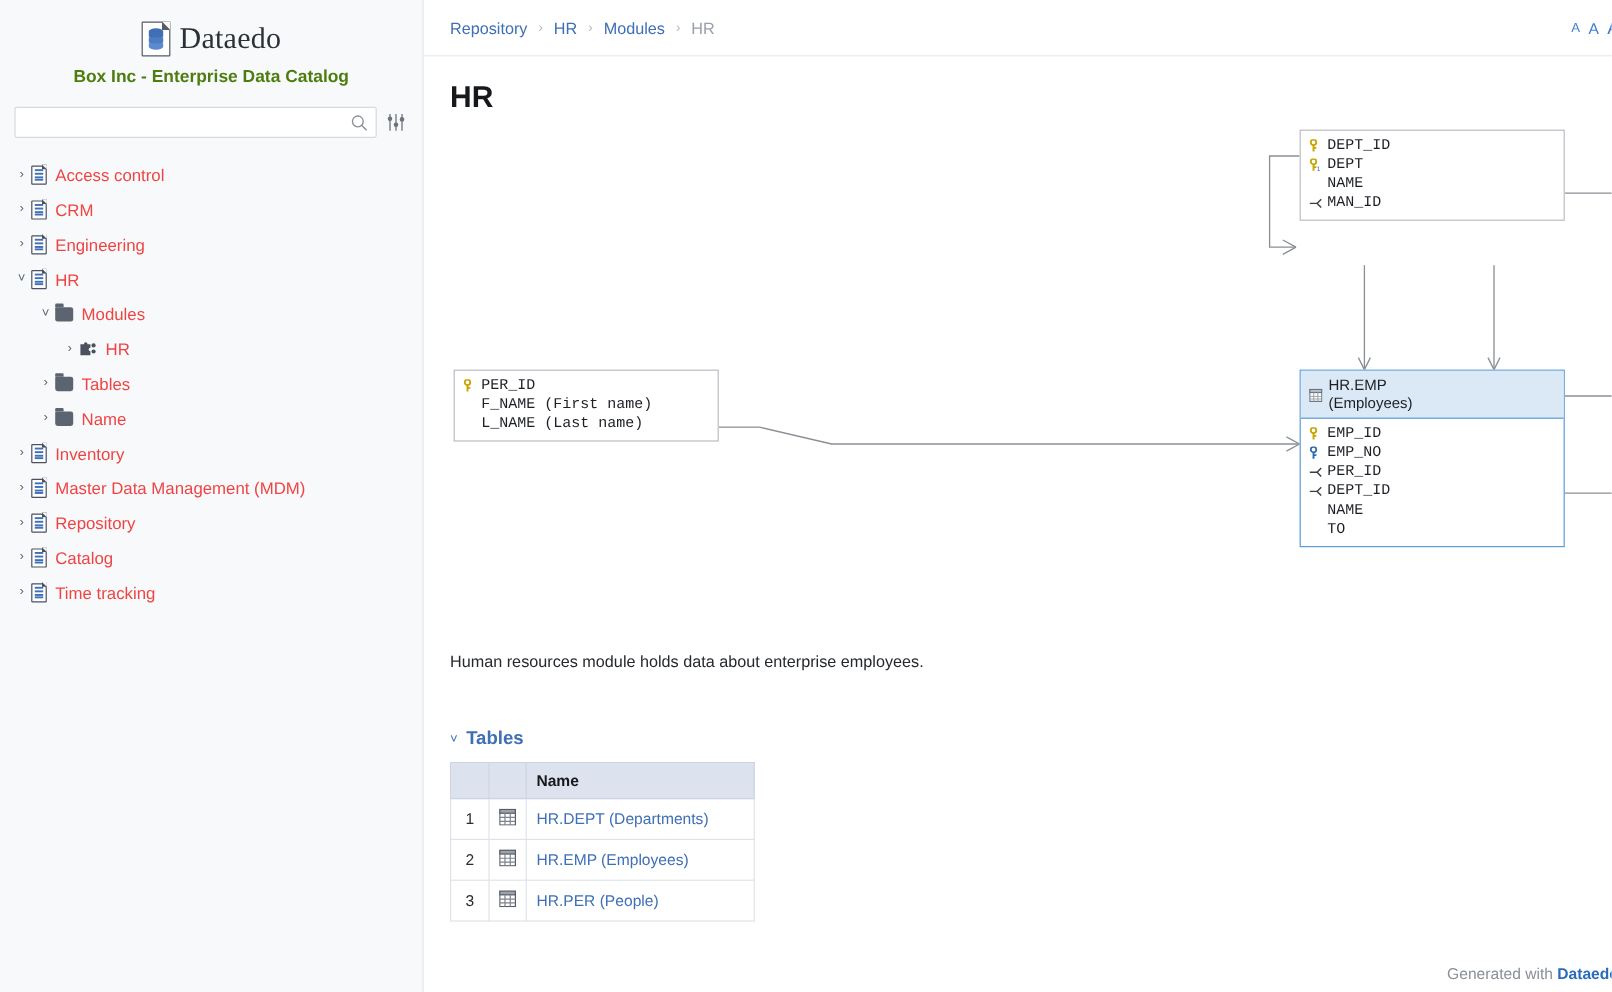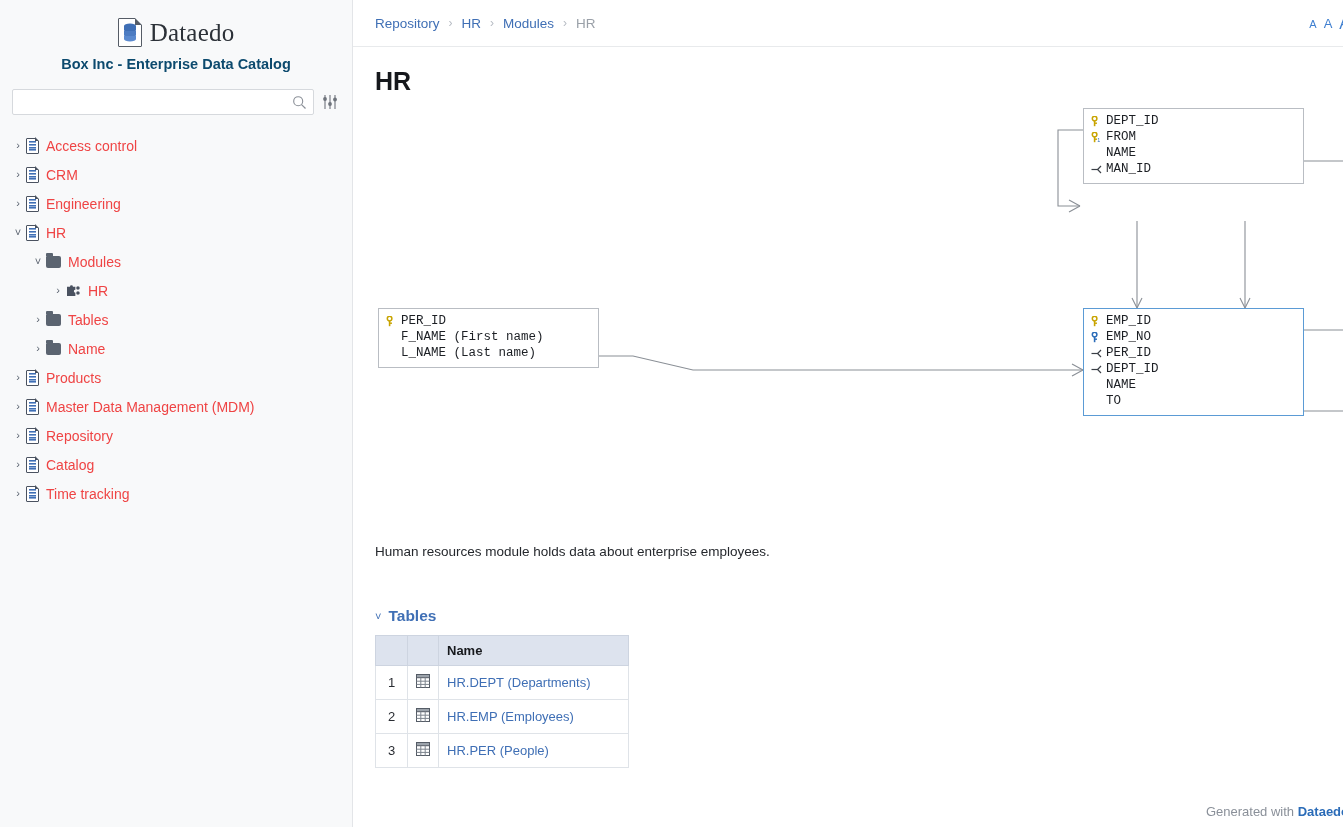--- a/index.html
+++ b/index.html
@@ -36,21 +36,21 @@
     border-width: 0 7px 7px 0; border-style: solid;
     border-color: #f8f9fa #f8f9fa #555c66 #555c66;
   }
   .logo-db { position: absolute; left: 4px; top: 4px; }
   .logo-text {
     font-family: "Liberation Serif", serif;
     font-size: 25px; color: #2c3138; letter-spacing: .2px;
   }
   .catalog-title {
     text-align: center; margin-top: 9px;
-    font-size: 14.5px; font-weight: bold; color: #0c4a6e;
+    font-size: 14.5px; font-weight: bold; color: #4d7c0f;
   }
   .search-row {
     display: flex; align-items: center; gap: 8px;
     margin: 17px 14px 0 12px;
   }
   .search-box {
     position: relative; flex: 1 1 auto; height: 26px;
     background: #fff; border: 1px solid #d6d9dd; border-radius: 2px;
   }
   .search-box input {
@@ -285,21 +285,21 @@
           </span>
           <span class="tree-label">Name</span>
         </div>
         <div class="tree-item" style="padding-left: 10px;">
           <span class="twisty">›</span>
           <span class="ic">
             <span class="icon-doc">
               <i></i>
             </span>
           </span>
-          <span class="tree-label">Products</span>
+          <span class="tree-label">Inventory</span>
         </div>
         <div class="tree-item" style="padding-left: 10px;">
           <span class="twisty">›</span>
           <span class="ic">
             <span class="icon-doc">
               <i></i>
             </span>
           </span>
           <span class="tree-label">Master Data Management (MDM)</span>
         </div>
@@ -398,38 +398,54 @@
             </div>
             <div class="col">
               <span class="keyslot">
                 <svg width="11" height="11" viewBox="0 0 11 11">
                   <circle cx="3.6" cy="2.6" r="2.3" fill="none" stroke="#c8a400" stroke-width="1.5"></circle>
                   <line x1="3.6" y1="4.6" x2="3.6" y2="10.2" stroke="#c8a400" stroke-width="1.6"></line>
                   <line x1="3.6" y1="7.2" x2="6" y2="7.2" stroke="#c8a400" stroke-width="1.4"></line>
                   <text x="6.2" y="10.4" font-size="5.4" fill="#2b6cb8" font-family="sans-serif">1</text>
                 </svg>
               </span>
-              <span class="cname">FROM</span>
+              <span class="cname">DEPT</span>
             </div>
             <div class="col">
               <span class="keyslot"></span>
               <span class="cname">NAME</span>
             </div>
             <div class="col">
               <span class="keyslot">
                 <svg width="11" height="11" viewBox="0 0 11 11">
                   <line x1="0.5" y1="5.5" x2="7" y2="5.5" stroke="#3a3f46" stroke-width="1.2"></line>
                   <path d="M10 2 L6.6 5.5 L10 9" fill="none" stroke="#3a3f46" stroke-width="1.2"></path>
                 </svg>
               </span>
               <span class="cname">MAN_ID</span>
             </div>
           </div>
         </div>
         <div class="ent sel" style="left: 708px; top: 200px; width: 221px;">
+          <div class="hdr">
+            <span style="display:flex;align-items:flex-start;padding-top:2px">
+              <svg class="grid-ico" viewBox="0 0 11 11">
+                <rect x="0.5" y="0.5" width="10" height="10" fill="#fff" stroke="#6d747d"></rect>
+                <rect x="0.5" y="0.5" width="10" height="2.6" fill="#b9bec5" stroke="#6d747d"></rect>
+                <line x1="3.8" y1="3.1" x2="3.8" y2="10.5" stroke="#9aa0a8" stroke-width="0.8"></line>
+                <line x1="7.2" y1="3.1" x2="7.2" y2="10.5" stroke="#9aa0a8" stroke-width="0.8"></line>
+                <line x1="0.5" y1="6.3" x2="10.5" y2="6.3" stroke="#9aa0a8" stroke-width="0.8"></line>
+                <line x1="0.5" y1="8.5" x2="10.5" y2="8.5" stroke="#9aa0a8" stroke-width="0.8"></line>
+              </svg>
+            </span>
+            <span class="names">
+              <div>HR.EMP</div>
+              <div>(Employees)</div>
+            </span>
+          </div>
           <div class="body">
             <div class="col">
               <span class="keyslot">
                 <svg width="11" height="11" viewBox="0 0 11 11">
                   <circle cx="3.6" cy="2.6" r="2.3" fill="none" stroke="#c8a400" stroke-width="1.5"></circle>
                   <line x1="3.6" y1="4.6" x2="3.6" y2="10.2" stroke="#c8a400" stroke-width="1.6"></line>
                   <line x1="3.6" y1="7.2" x2="6" y2="7.2" stroke="#c8a400" stroke-width="1.4"></line>
                 </svg>
               </span>
               <span class="cname">EMP_ID</span>

